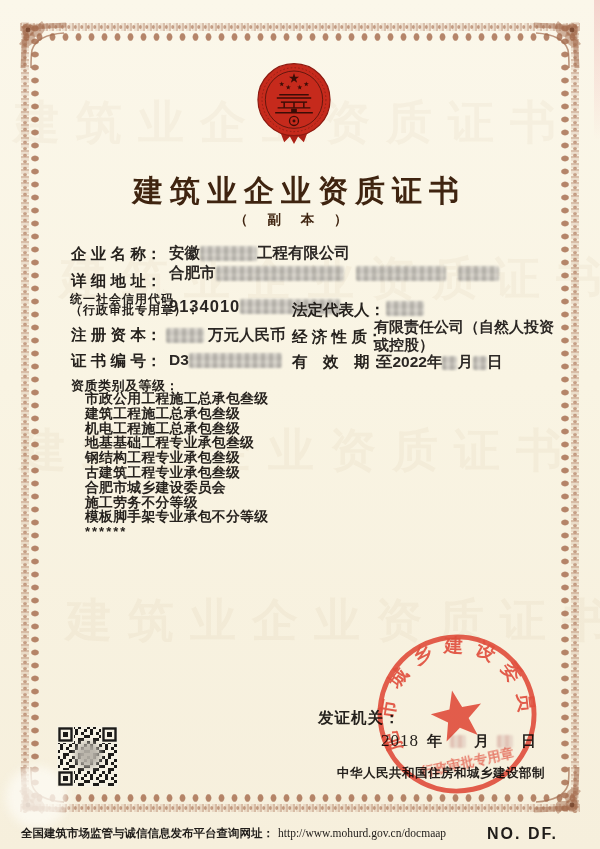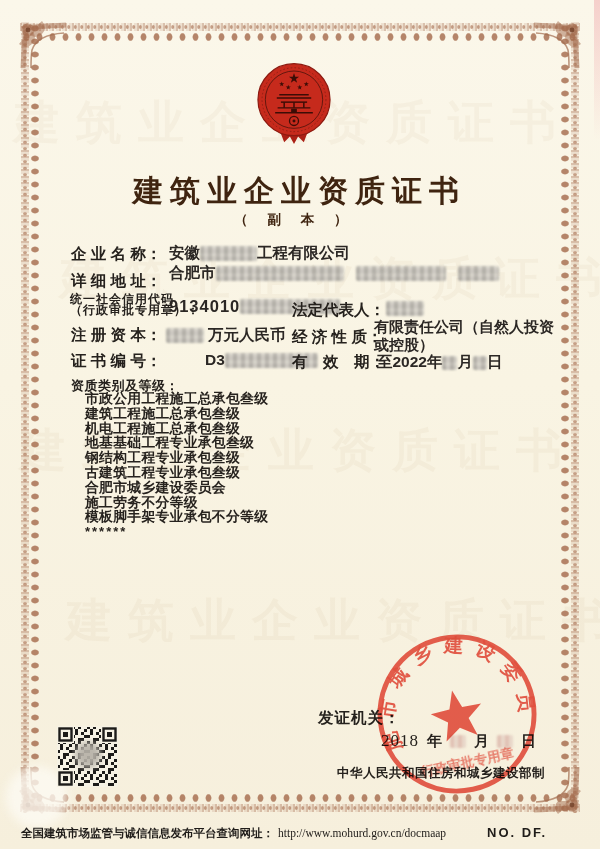--- a/index.html
+++ b/index.html
@@ -73,21 +73,21 @@
             font-size:15px;font-weight:bold;color:#25211d;}
   .date-year{font-family:"Liberation Serif","DejaVu Serif",serif;font-size:17px;font-weight:normal;letter-spacing:1px;}
   .ministry{position:absolute;left:337px;top:765px;font-size:12.5px;font-weight:bold;letter-spacing:.5px;color:#25211d;}
   .seal{position:absolute;left:372px;top:629px;width:170px;height:170px;
         transform:rotate(-12deg);opacity:.9;mix-blend-mode:multiply;}
   .qr{position:absolute;left:57px;top:726px;width:61px;height:61px;}
   
   .footer-line{position:absolute;left:21px;top:826px;display:flex;align-items:baseline;white-space:nowrap;}
   .footer-label{font-size:11.5px;font-weight:bold;color:#1f1c19;}
   .footer-url{font-family:"Liberation Serif","DejaVu Serif",serif;font-size:11.5px;color:#1f1c19;margin-left:4px;}
-  .footer-no{position:absolute;left:446px;top:825px;font-size:13px;font-weight:bold;letter-spacing:2px;color:#1f1c19;padding-left:41px;}
+  .footer-no{position:absolute;left:446px;top:825px;font-size:16px;font-weight:bold;letter-spacing:2px;color:#1f1c19;padding-left:41px;}
 </style>
 </head>
 <body>
 
 <div class="page">
 
   <div class="wm" style="left:14px;top:92px;">建筑业企业资质证书</div>
   <div class="wm" style="left:60px;top:248px;">建筑业企业资质证书</div>
   <div class="wm" style="left:20px;top:420px;">建筑业企业资质证书</div>
   <div class="wm" style="left:66px;top:590px;">建筑业企业资质证书</div>
@@ -190,21 +190,21 @@
   <div class="flabel" style="left:71px;top:325px;">注 册 资 本：</div>
   <div class="fvalue" style="left:166px;top:325px;">
     <span class="px" style="width:38px;"></span>
     <span class="gap4">万元人民币</span>
   </div>
   <div class="flabel" style="left:292px;top:327px;">经 济 性 质：</div>
   <div class="fvalue" style="left:374px;top:318px;font-size:15px;">有限责任公司（自然人投资</div>
   <div class="fvalue" style="left:374px;top:336px;font-size:15px;">或控股）</div>
 
   <div class="flabel" style="left:71px;top:351px;">证 书 编 号：</div>
-  <div class="fvalue" style="left:169px;top:351px;margin-left:36px;">
+  <div class="fvalue" style="left:169px;top:351px;">
     <span>D3</span>
     <span class="px" style="width:93px;"></span>
   </div>
   <div class="flabel" style="left:292px;top:352px;">有　效　期：</div>
   <div class="fvalue" style="left:377px;top:352px;align-items:center;">
     <span>至2022年</span>
     <span class="px" style="width:15px;height:14px;"></span>
     <span>月</span>
     <span class="px" style="width:14px;height:14px;"></span>
     <span>日</span>

